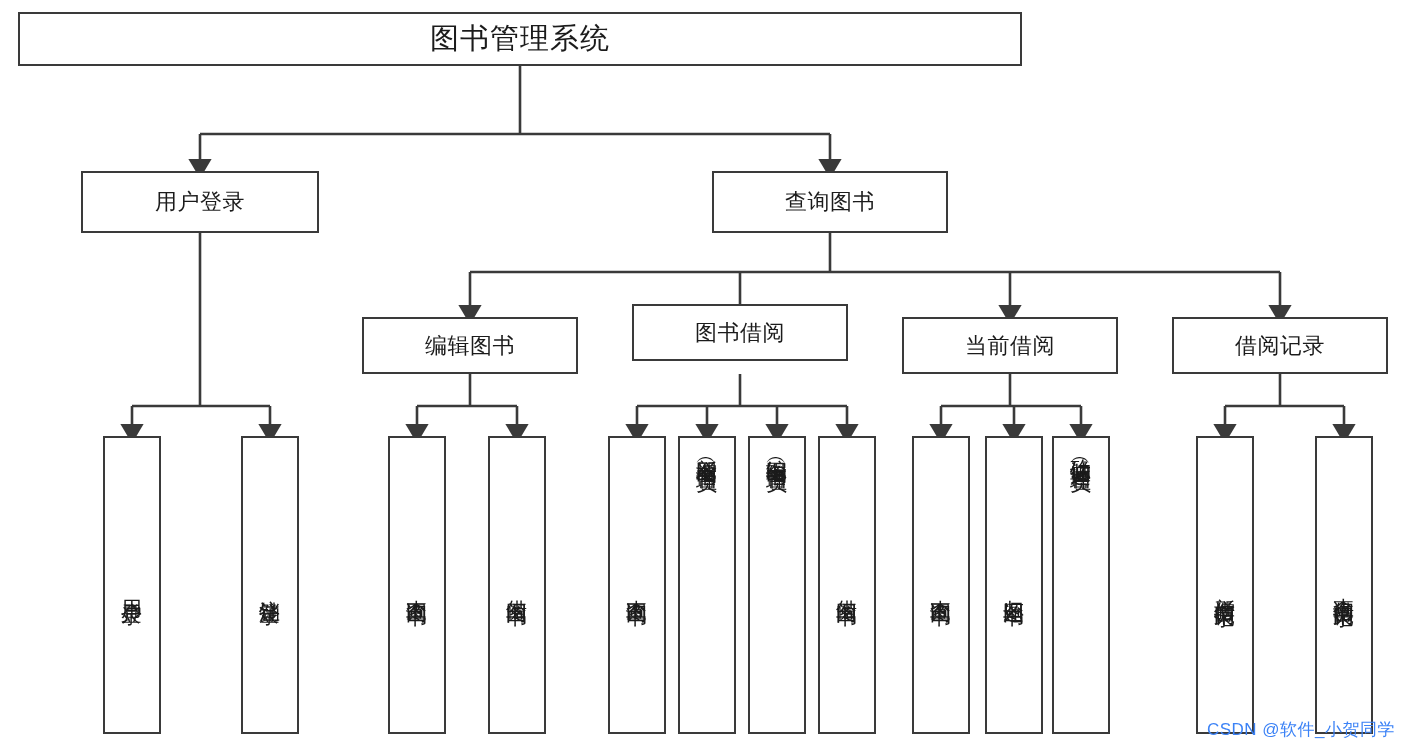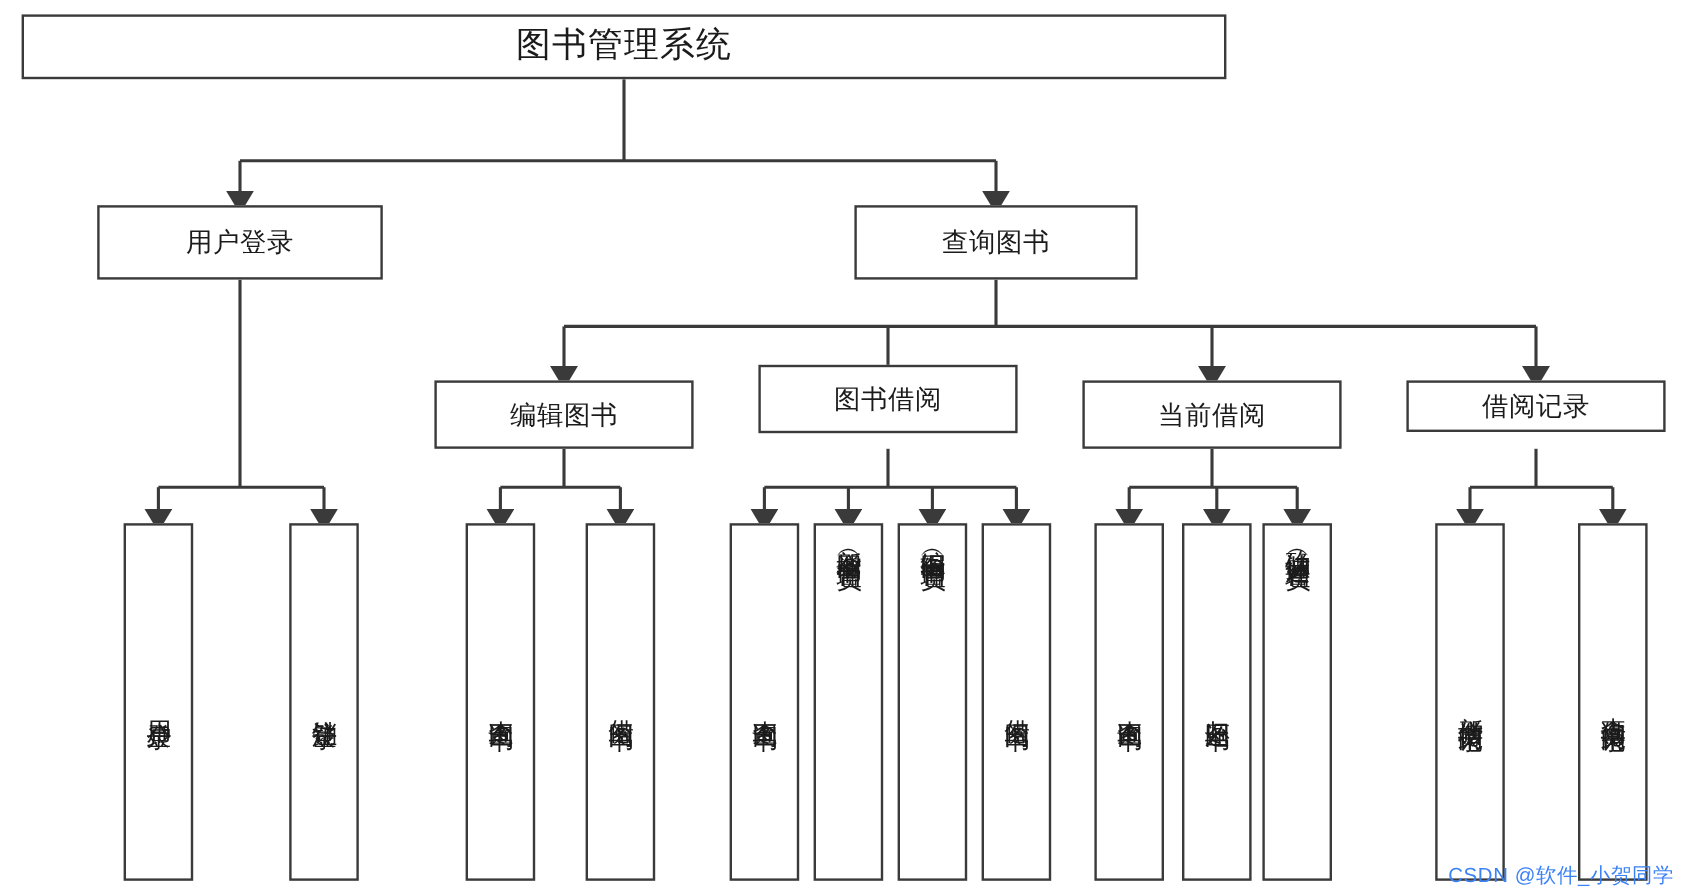--- a/index.html
+++ b/index.html
@@ -143,21 +143,21 @@
 
   <div class="node-box node-h" style="left:362px; top:317px; width:216px; height:57px;">
     <span class="node-label">编辑图书</span>
   </div>
   <div class="node-box node-h" style="left:632px; top:304px; width:216px; height:57px;">
     <span class="node-label">图书借阅</span>
   </div>
   <div class="node-box node-h" style="left:902px; top:317px; width:216px; height:57px;">
     <span class="node-label">当前借阅</span>
   </div>
-  <div class="node-box node-h" style="left:1172px; top:317px; width:216px; height:43px;justify-content:center;">
+  <div class="node-box node-h" style="left:1172px; top:317px; width:216px; height:57px;justify-content:center;">
     <span class="node-label">借阅记录</span>
   </div>
 
   <div class="node-box node-v v-center" style="left:103px; top:436px; width:58px; height:298px;">
     <span class="node-label">用户登录</span>
   </div>
   <div class="node-box node-v v-center" style="left:241px; top:436px; width:58px; height:298px;">
     <span class="node-label">注销登录</span>
   </div>
   <div class="node-box node-v v-center" style="left:388px; top:436px; width:58px; height:298px;">

